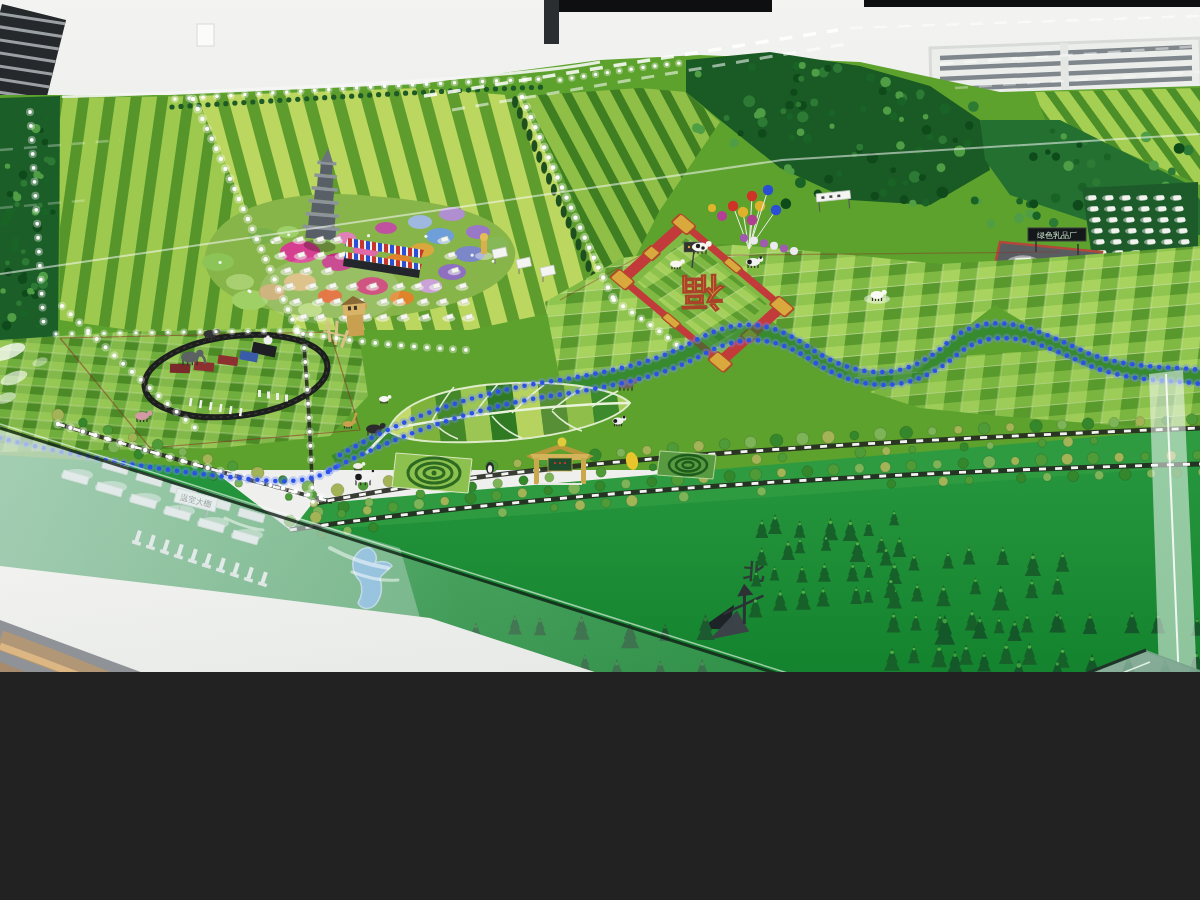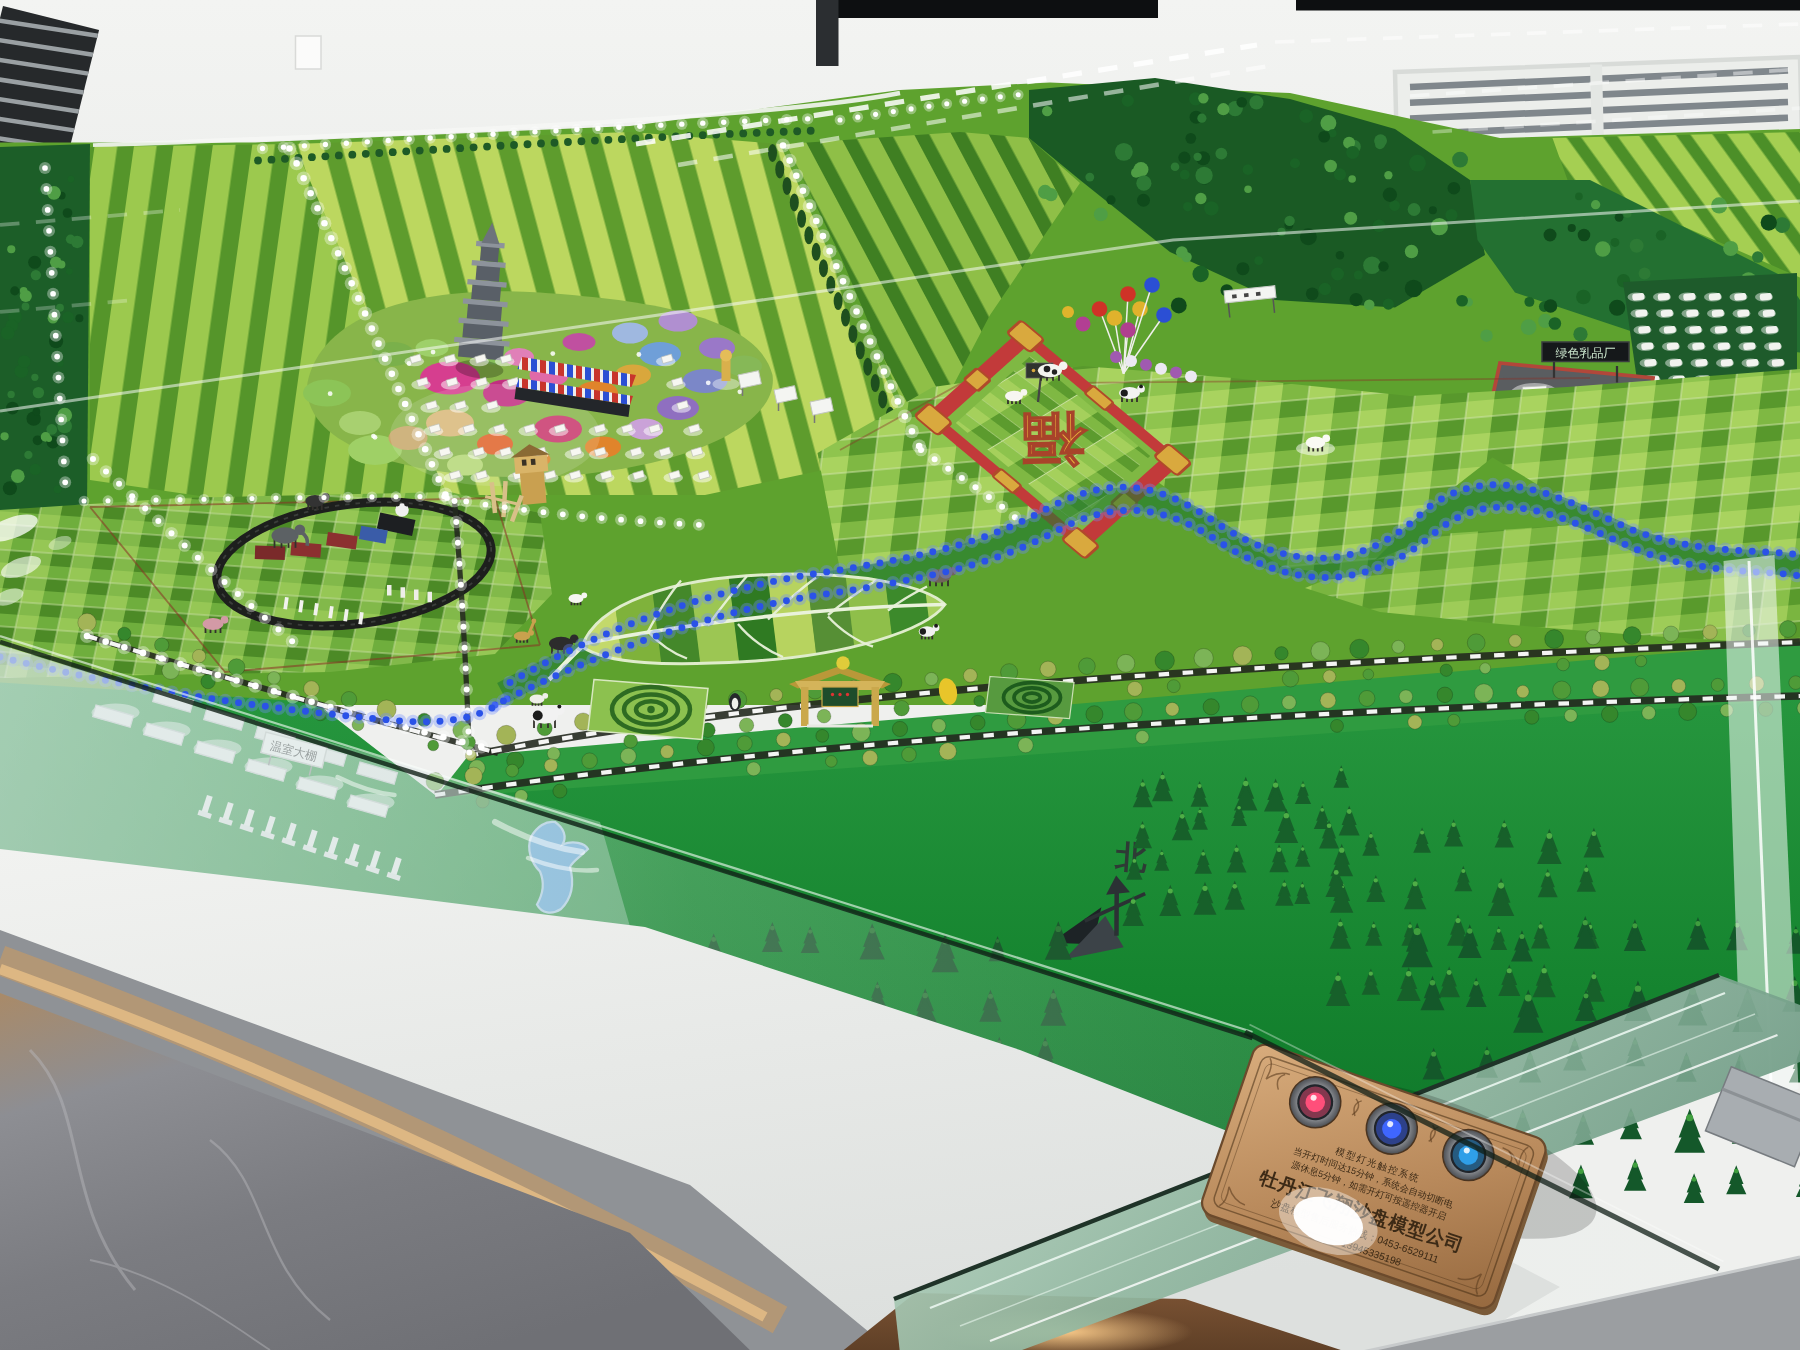--- a/index.html
+++ b/index.html
@@ -1,16 +1,16 @@
 <!DOCTYPE html>
 <html><head>
 <meta charset="utf-8">
 <style>
   html,body{margin:0;padding:0;background:#222;}
-  .scene{position:relative;width:1200px;height:900px;overflow:hidden;
+  .scene{position:relative;width:1200px;height:672px;overflow:hidden;
          background:#eff0ee;font-family:"Liberation Sans",sans-serif;}
   svg{position:absolute;left:0;top:0;}
   text{font-family:"Liberation Sans","DejaVu Sans",sans-serif;}
 </style>
 </head>
 <body>
 
 <div class="scene">
 <svg id="sv" viewBox="0 0 1200 900" width="1200" height="900">
 <defs>

